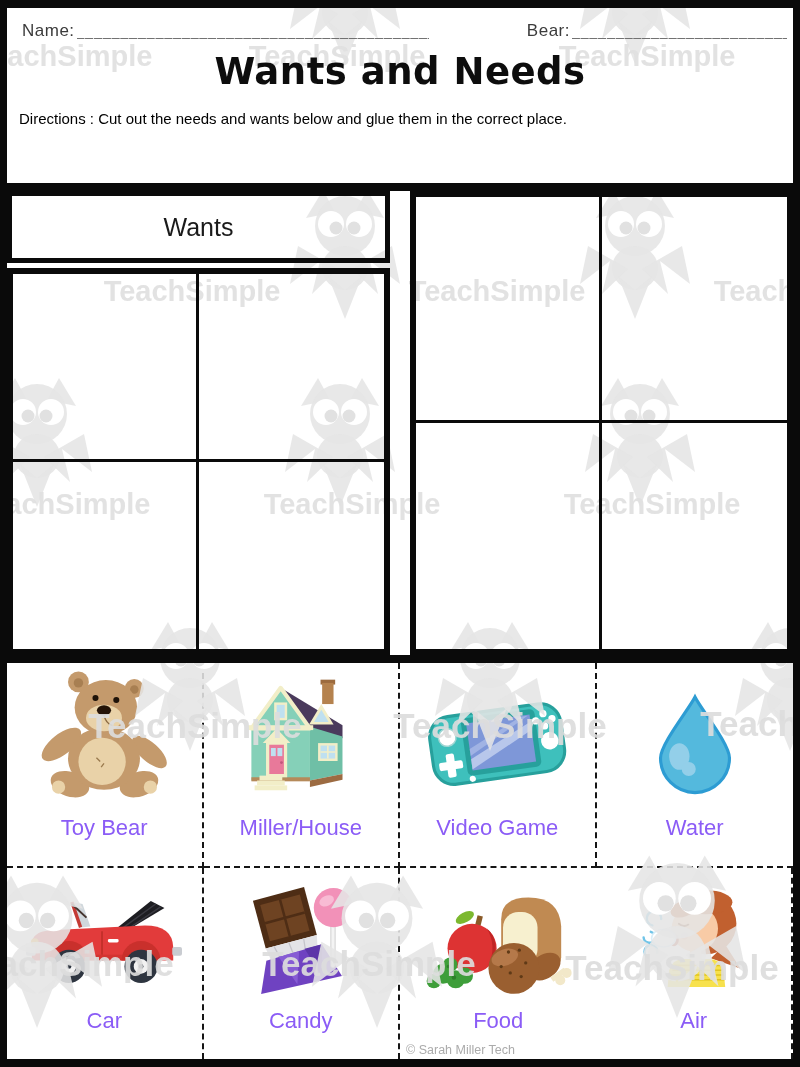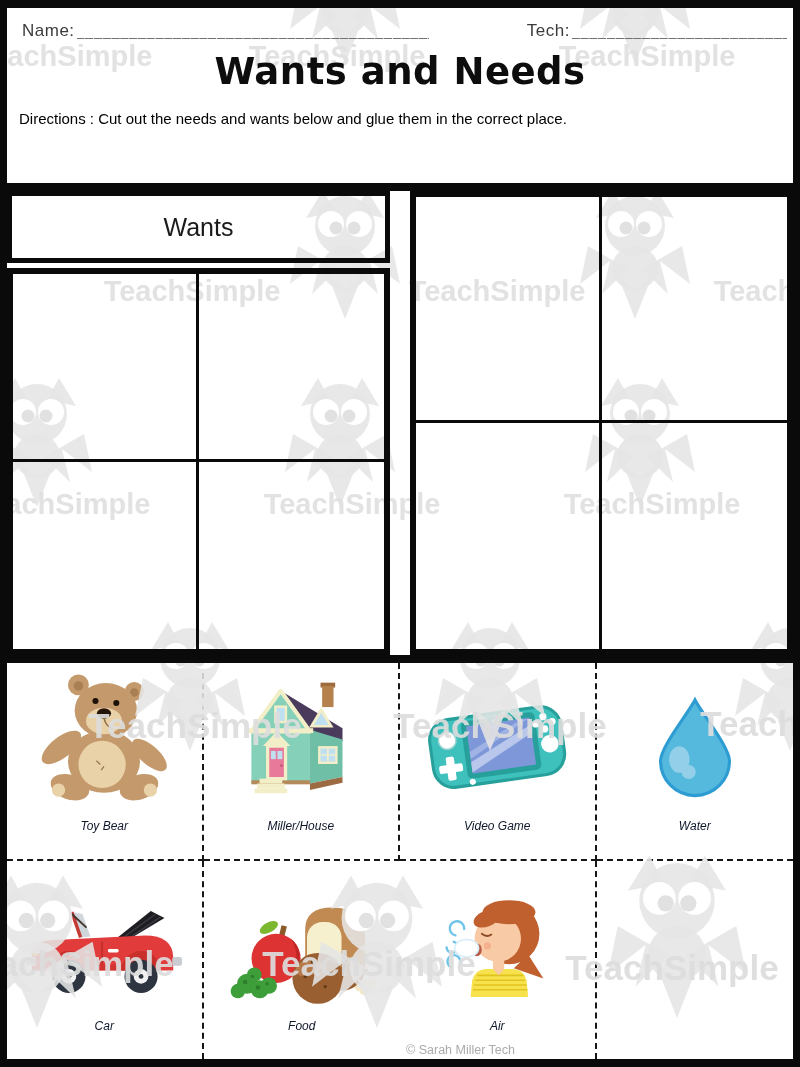--- a/index.html
+++ b/index.html
@@ -40,21 +40,21 @@
   .cell.cr{border-right:3px solid #0a0a0a;}
   .cell.cb{border-bottom:3px solid #0a0a0a;}
   
   .cards{position:absolute;left:0;right:0;top:655px;bottom:0;z-index:1;
     display:grid;grid-template-columns:repeat(4,1fr);grid-template-rows:1fr 1fr;}
   .card{position:relative;display:flex;flex-direction:column;align-items:center;
     justify-content:flex-end;padding-bottom:27px;box-sizing:border-box;}
   .card.dr{border-right:2px dashed #161616;}
   .card.db{border-bottom:2px dashed #161616;}
   .card .art{margin-bottom:12px;line-height:0;}
-  .card-label{font-size:12px;color:#0f172a;line-height:1;font-style:italic;}
+  .card-label{font-size:22px;color:#8b5cf6;line-height:1;}
   
   .credit{position:absolute;left:399px;top:1035px;font-size:12.5px;color:#ababab;z-index:12;}
   
   .wm{position:absolute;inset:0;z-index:5;pointer-events:none;overflow:hidden;}
   .wm-owl{position:absolute;}
   .wm-t{position:absolute;transform:translateX(-50%);white-space:nowrap;
     font-family:"Liberation Sans",sans-serif;font-weight:bold;
     color:rgba(224,224,224,.92);font-size:29px;}
   .wm-t.lg{font-size:35px;color:rgba(220,220,220,.92);}
   .hidden-defs{position:absolute;width:0;height:0;overflow:hidden;}
@@ -84,21 +84,21 @@
     </defs>
   </svg>
 
   <div class="hdr">
     <div class="namedate">
       <div class="nd-group">
         <span class="nd-label">Name:</span>
         <span class="nd-line name-line">____________________________________________</span>
       </div>
       <div class="nd-group">
-        <span class="nd-label">Tech:</span>
+        <span class="nd-label">Bear:</span>
         <span class="nd-line date-line">____________________________</span>
       </div>
     </div>
     <div class="title">Wants and Needs</div>
     <div class="directions">Directions : Cut out the needs and wants below and glue them in the correct place.</div>
   </div>
 
   <div class="bar bar1"></div>
 
   <div class="sort">
@@ -242,20 +242,40 @@
             <circle cx="44" cy="80" r="7.5" fill="#f2f2f2"></circle>
             <circle cx="44" cy="80" r="2.5" fill="#2e3540"></circle>
           <circle cx="118" cy="80" r="17" fill="#2e3540"></circle>
             <circle cx="118" cy="80" r="7.5" fill="#f2f2f2"></circle>
             <circle cx="118" cy="80" r="2.5" fill="#2e3540"></circle>
         </svg>
       </span>
       <span class="card-label">Car</span>
     </div>
 
+    <div class="card dr">
+      <span class="art">
+        <svg width="128" height="126" viewBox="0 0 150 132">
+          <g transform="rotate(-15 62 64)">
+            <rect x="30" y="16" width="62" height="58" fill="#4e2d15"></rect>
+            <rect x="37" y="23" width="48" height="44" fill="#6e4322"></rect>
+            <path d="M37,45 h48 M61,23 v44" stroke="#4e2d15" stroke-width="3"></path>
+            <polygon points="30,74 92,74 88,93 33,91" fill="#e3e3e6"></polygon>
+            <path d="M40,74 l4,17 M58,74 l2,18 M76,74 l-2,18" stroke="#c4c4ca" stroke-width="1.5"></path>
+            <polygon points="27,88 95,86 108,128 11,124" fill="#6f42c1"></polygon>
+            <polygon points="42,87 55,124 67,87" fill="#8a5fd6" opacity="0.9"></polygon>
+            <polygon points="74,86 85,122 95,86" fill="#5c35a8"></polygon>
+          </g>
+          <rect x="110" y="52" width="5" height="52" rx="2" fill="#f4f4f4" stroke="#c9c9c9" stroke-width="1"></rect>
+          <circle cx="113" cy="34" r="23" fill="#f291b8"></circle>
+          <ellipse cx="105" cy="26" rx="9" ry="6" fill="#f8bbd4" transform="rotate(-25 105 26)"></ellipse>
+        </svg>
+      </span>
+      <span class="card-label">Candy</span>
+    </div>
 
     <div class="card">
       <span class="art">
         <svg width="150" height="112" viewBox="0 0 165 122">
           <rect x="58" y="32" width="6" height="16" fill="#8a5a28" transform="rotate(14 61 40)"></rect>
           <ellipse cx="46" cy="34" rx="11" ry="5.5" fill="#7cb82f" transform="rotate(-28 46 34)"></ellipse>
           <circle cx="54" cy="68" r="27" fill="#dd3333"></circle>
           <path d="M70,46 a27,27 0 0 1 2,40 a40,40 0 0 0 -2,-40" fill="#c02525"></path>
           <path d="M86,80 L86,36 Q86,12 116,12 Q150,12 152,44 L152,78 Q152,88 140,88 L96,88 Q86,88 86,80 Z" fill="#c08a52"></path>
           <rect x="88" y="28" width="38" height="58" rx="17" fill="#f7f0cf"></rect>

